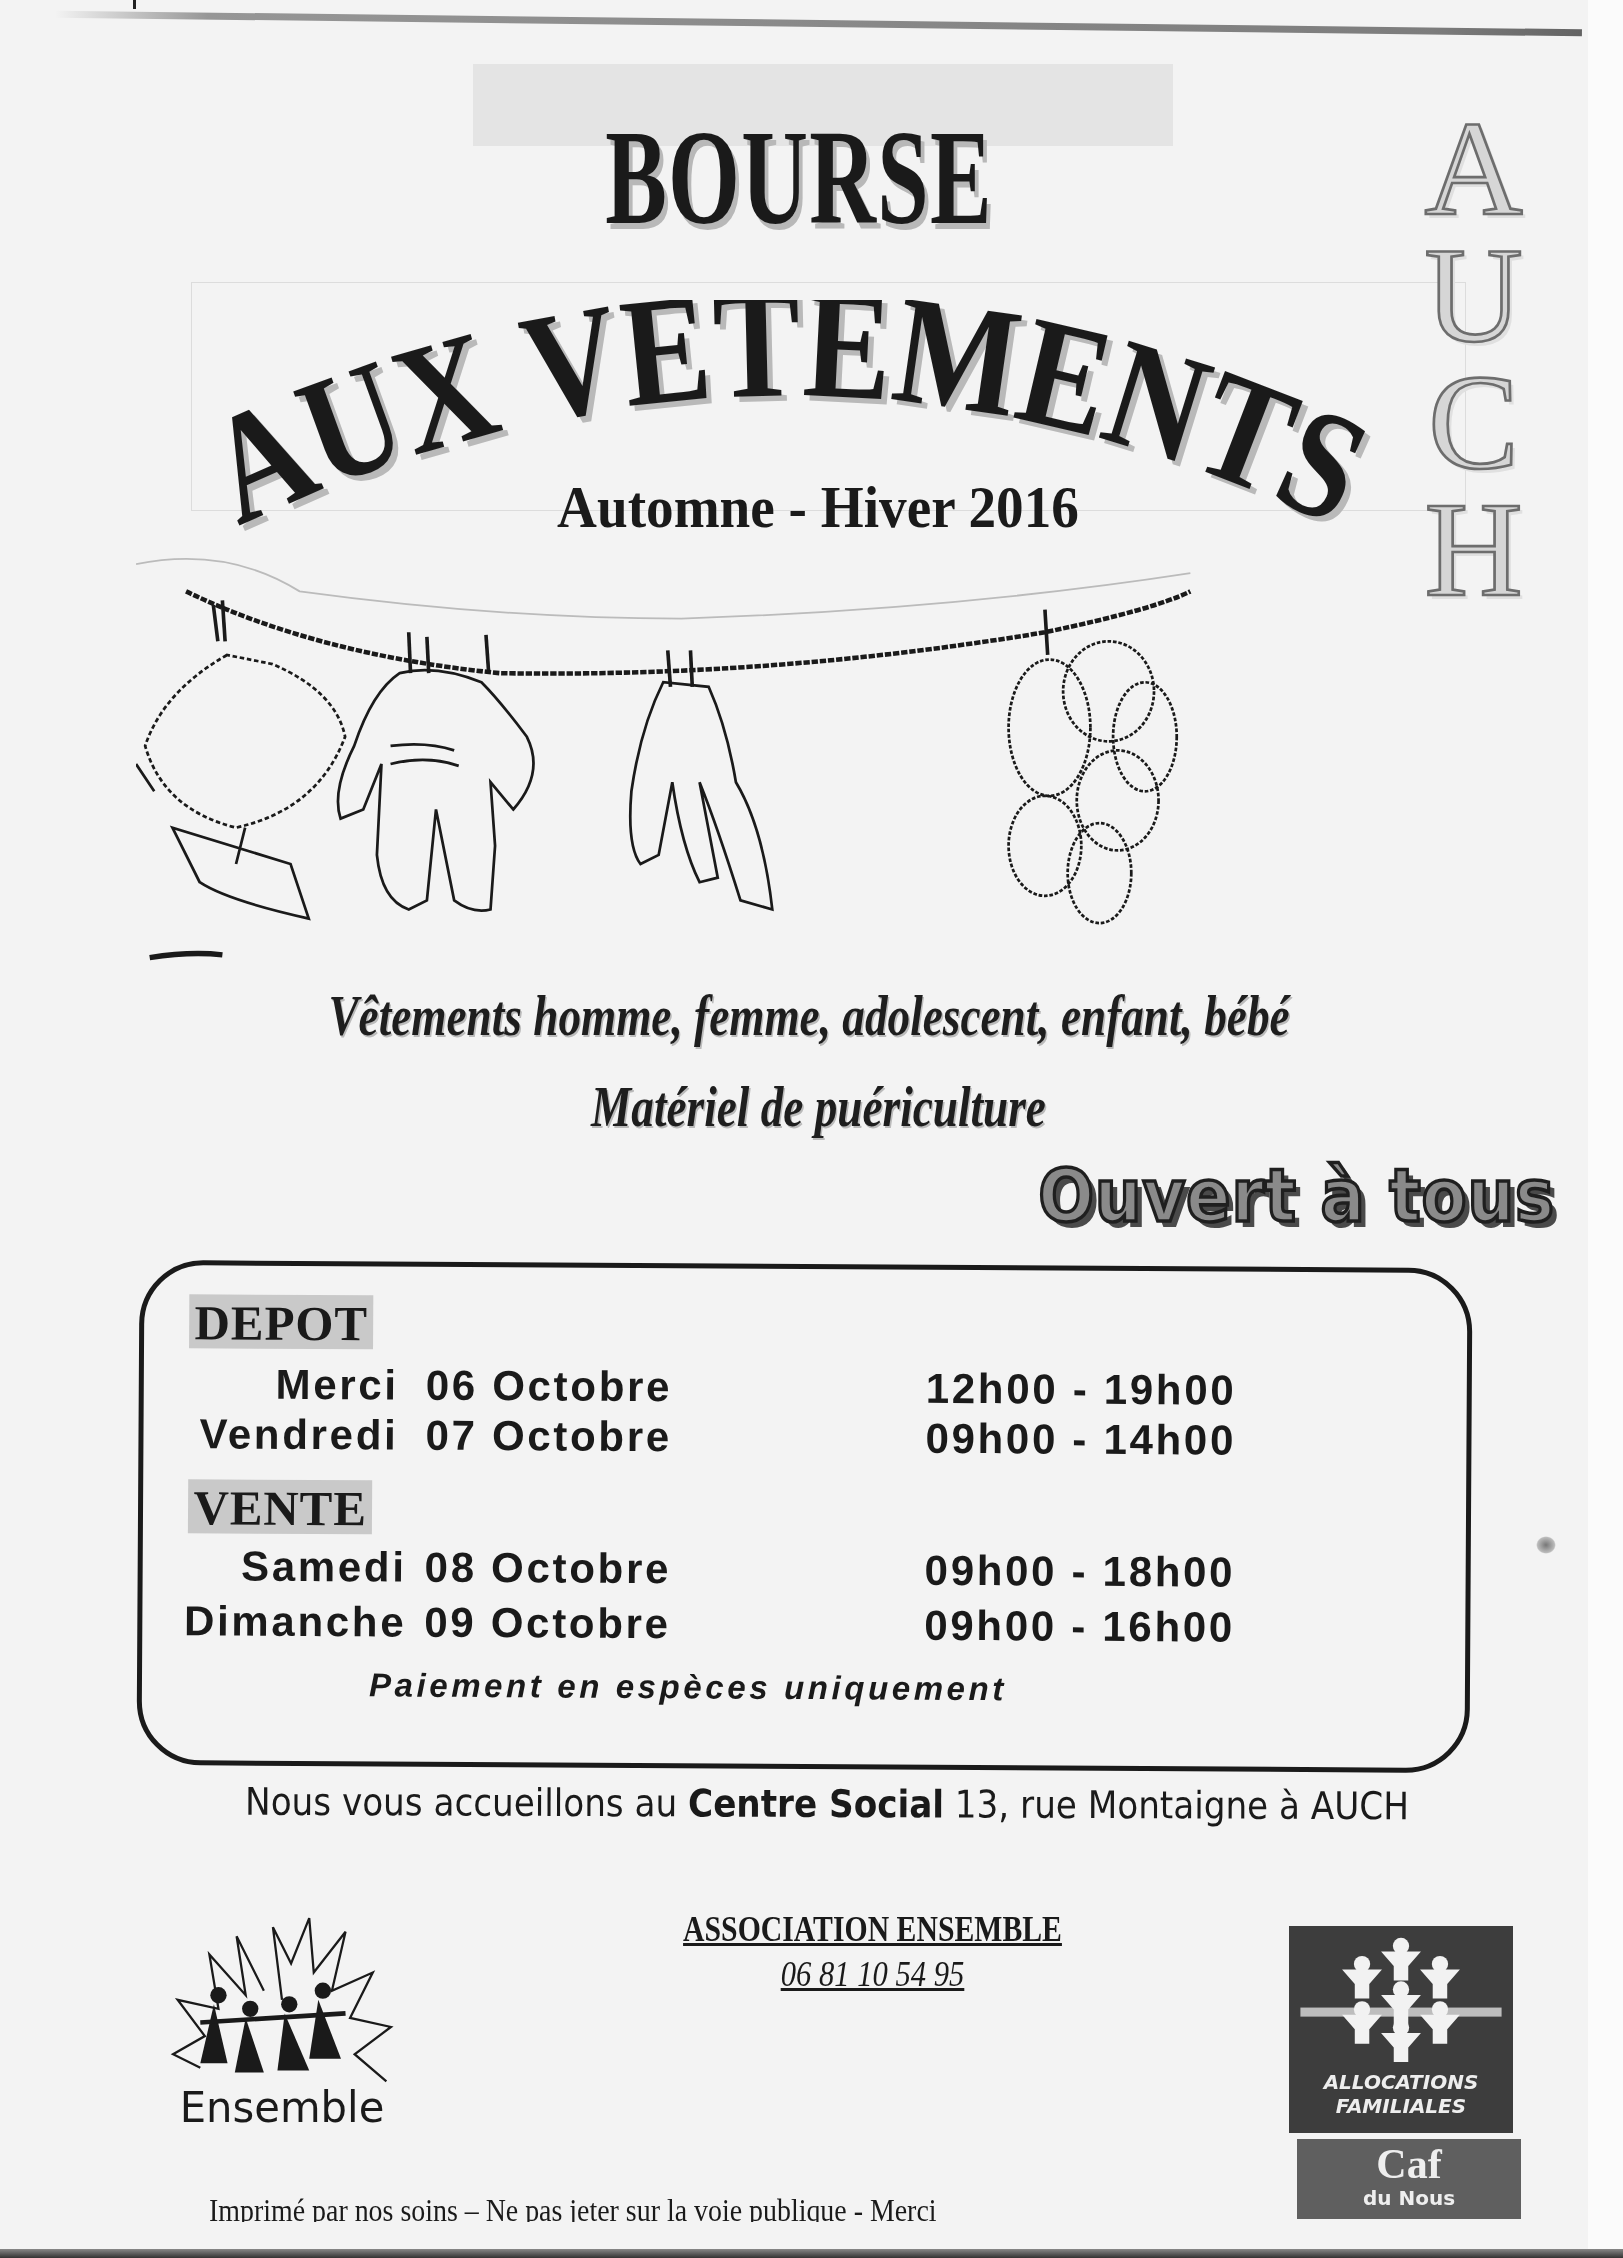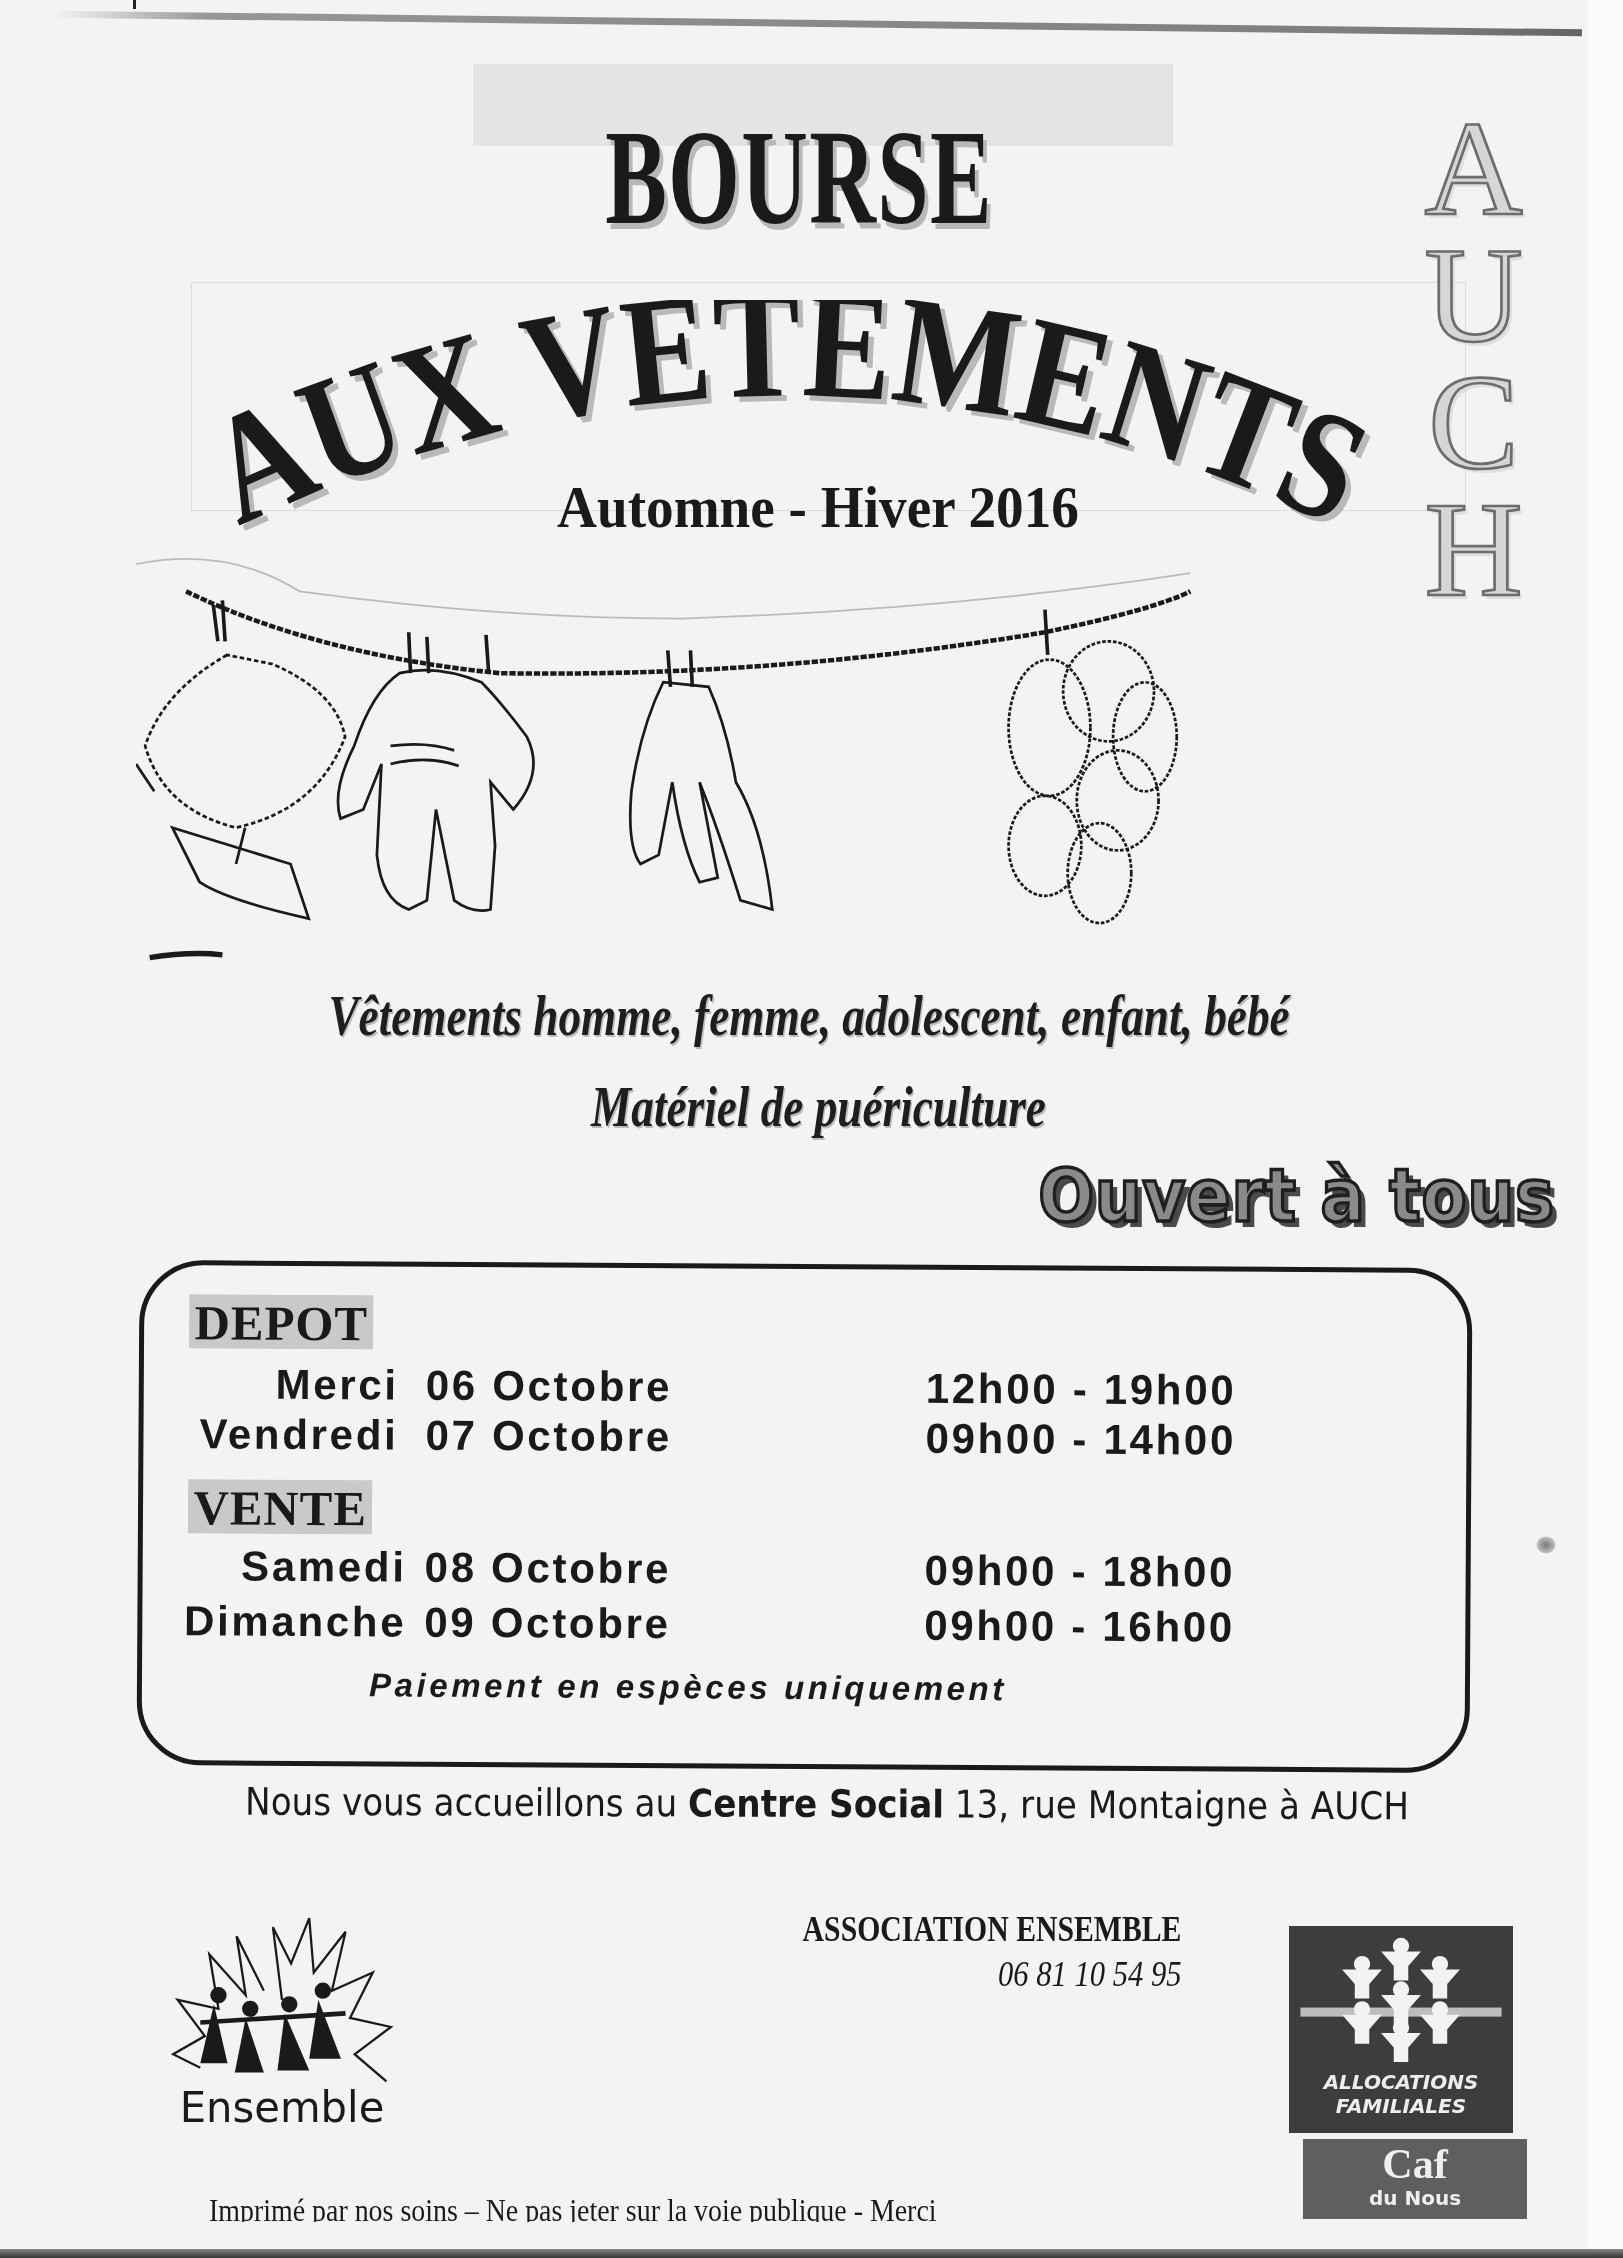--- a/index.html
+++ b/index.html
@@ -80,38 +80,38 @@
   }
 
   .welcome {
     position: absolute; left: 127px; top: 1782px; width: 1400px; text-align: center;
     font-family: "DejaVu Sans", sans-serif; font-size: 38px; transform: scaleX(0.9) rotate(0.2deg);
   }
   .welcome b { font-weight: bold; }
 
   
   .ensemble-logo { position: absolute; left: 164px; top: 1909px; width: 236px; height: 236px; }
-  .contacts { position: absolute; left: 509px; top: 1909px; width: 727px; text-align: right; }
+  .contacts { position: absolute; left: 509px; top: 1909px; width: 727px; text-align: center; text-decoration: underline; }
   .contact-name {
     font-family: "Liberation Serif", serif; font-weight: bold; font-size: 35px; line-height: 1.2;
     transform: scaleX(0.85); display: block;
   }
   .contact-phone {
     font-family: "Liberation Serif", serif; font-style: italic; font-size: 36px; line-height: 1.3; display: block;
     transform: scaleX(0.85);
   }
   .contact-block2 { margin-top: 62px; }
   .print-note {
     position: absolute; left: 209px; top: 2187px; width: 1091px; height: 35px; overflow: hidden;
     font-family: "Liberation Serif", serif; font-size: 31px; line-height: 47px; transform: scaleX(0.9); transform-origin: left top;
     white-space: nowrap;
   }
   .caf-logo { position: absolute; left: 1289px; top: 1926px; width: 224px; height: 293px; }
   .caf-top { position: absolute; left: 0; top: 0; width: 224px; height: 207px; background: #3d3d3d; }
-  .caf-bottom { position: absolute; left: 14px; top: 213px; width: 224px; height: 80px; background: #5f5f5f; }
+  .caf-bottom { position: absolute; left: 8px; top: 213px; width: 224px; height: 80px; background: #5f5f5f; }
   .caf-alloc { position: absolute; left: 0; top: 145px; width: 224px; text-align: center; color: #eee;
     font-family: "DejaVu Sans", sans-serif; font-style: italic; font-weight: bold; font-size: 20px; line-height: 23.6px; }
   .caf-name { position: absolute; left: 0; top: 3.6px; width: 224px; text-align: center; color: #eee;
     font-family: "Liberation Serif", serif; font-weight: bold; font-size: 42px; line-height: 42px; }
   .caf-dept { position: absolute; left: 0; top: 47px; width: 224px; text-align: center; color: #eee;
     font-family: "DejaVu Sans", sans-serif; font-weight: bold; font-size: 20px; }
   .bottom-rule { position: absolute; left: 0; top: 2249px; width: 1624px; height: 9px; background: linear-gradient(#888, #333); }
   .speck { position: absolute; left: 1536px; top: 1536px; width: 20px; height: 18px; border-radius: 50%; background: radial-gradient(#777, #bbb 60%, transparent 70%); }
 </style>
 </head>

